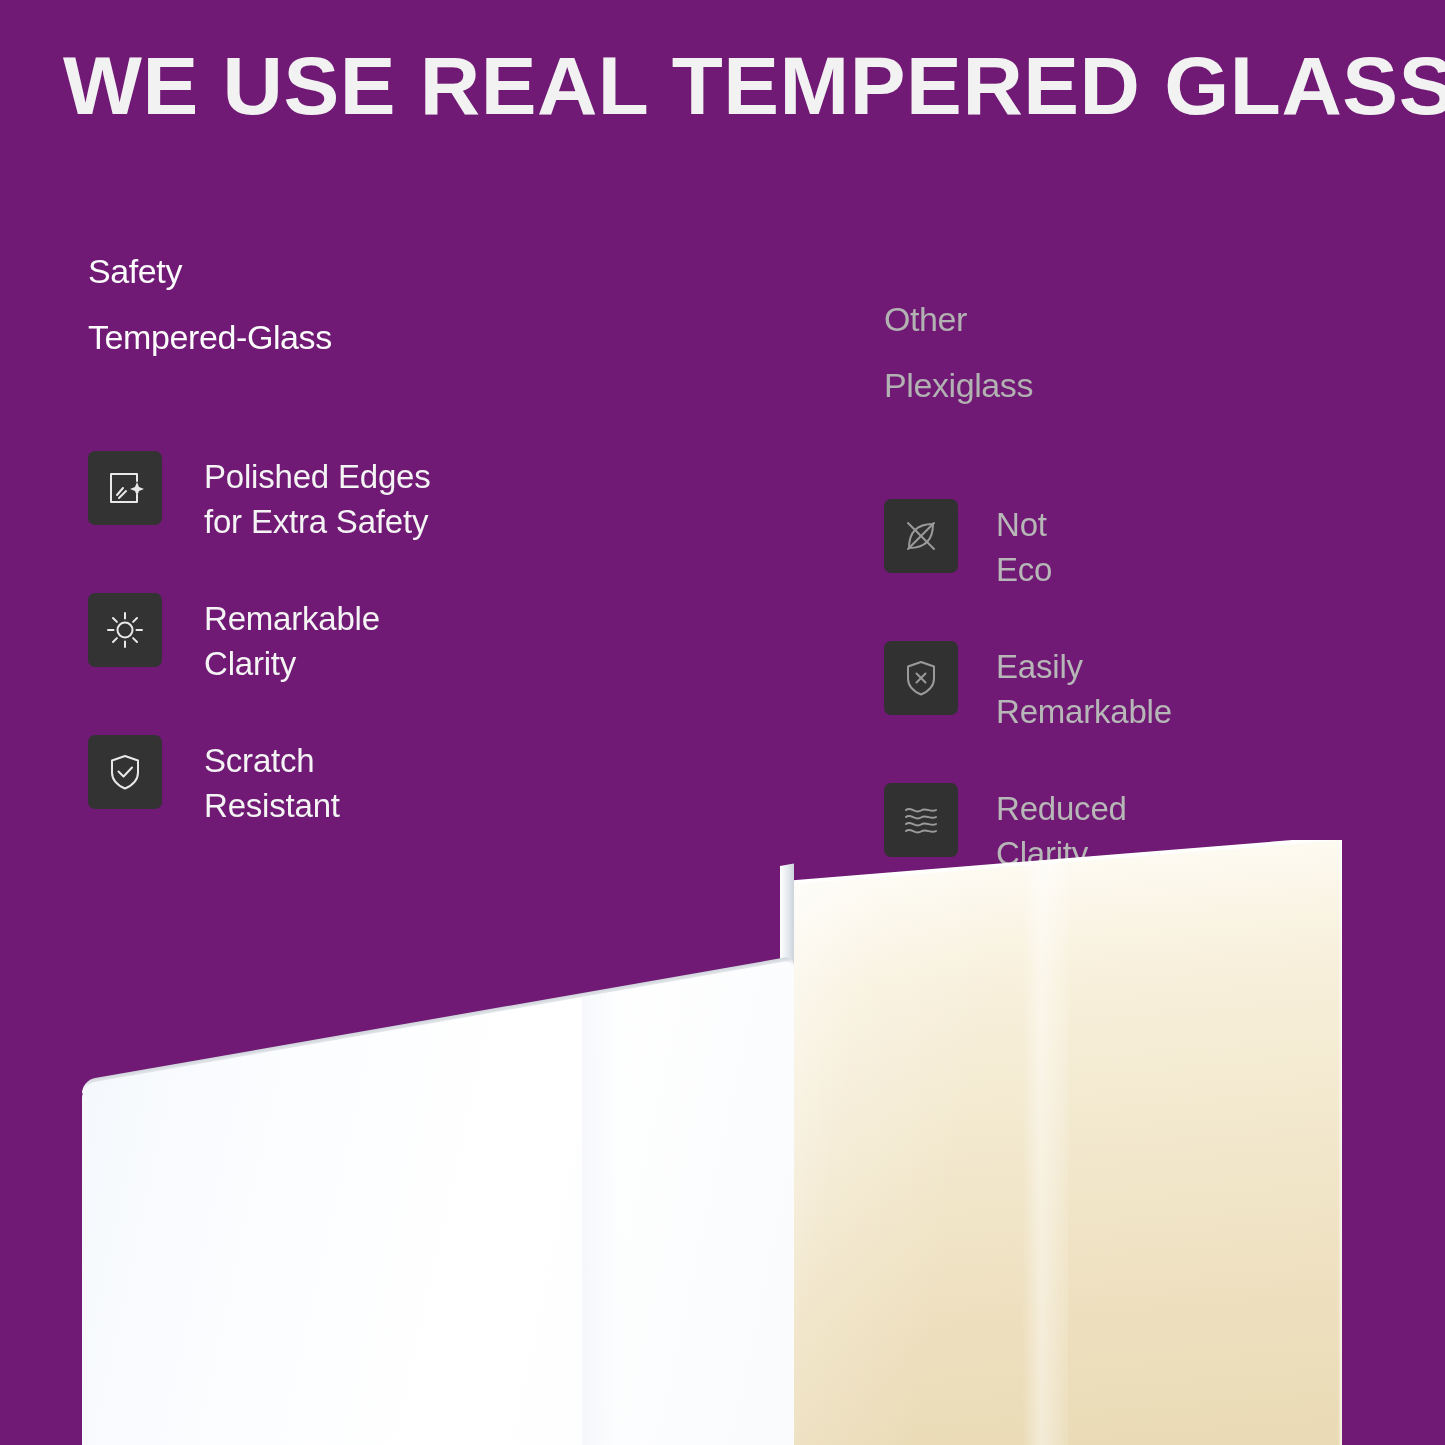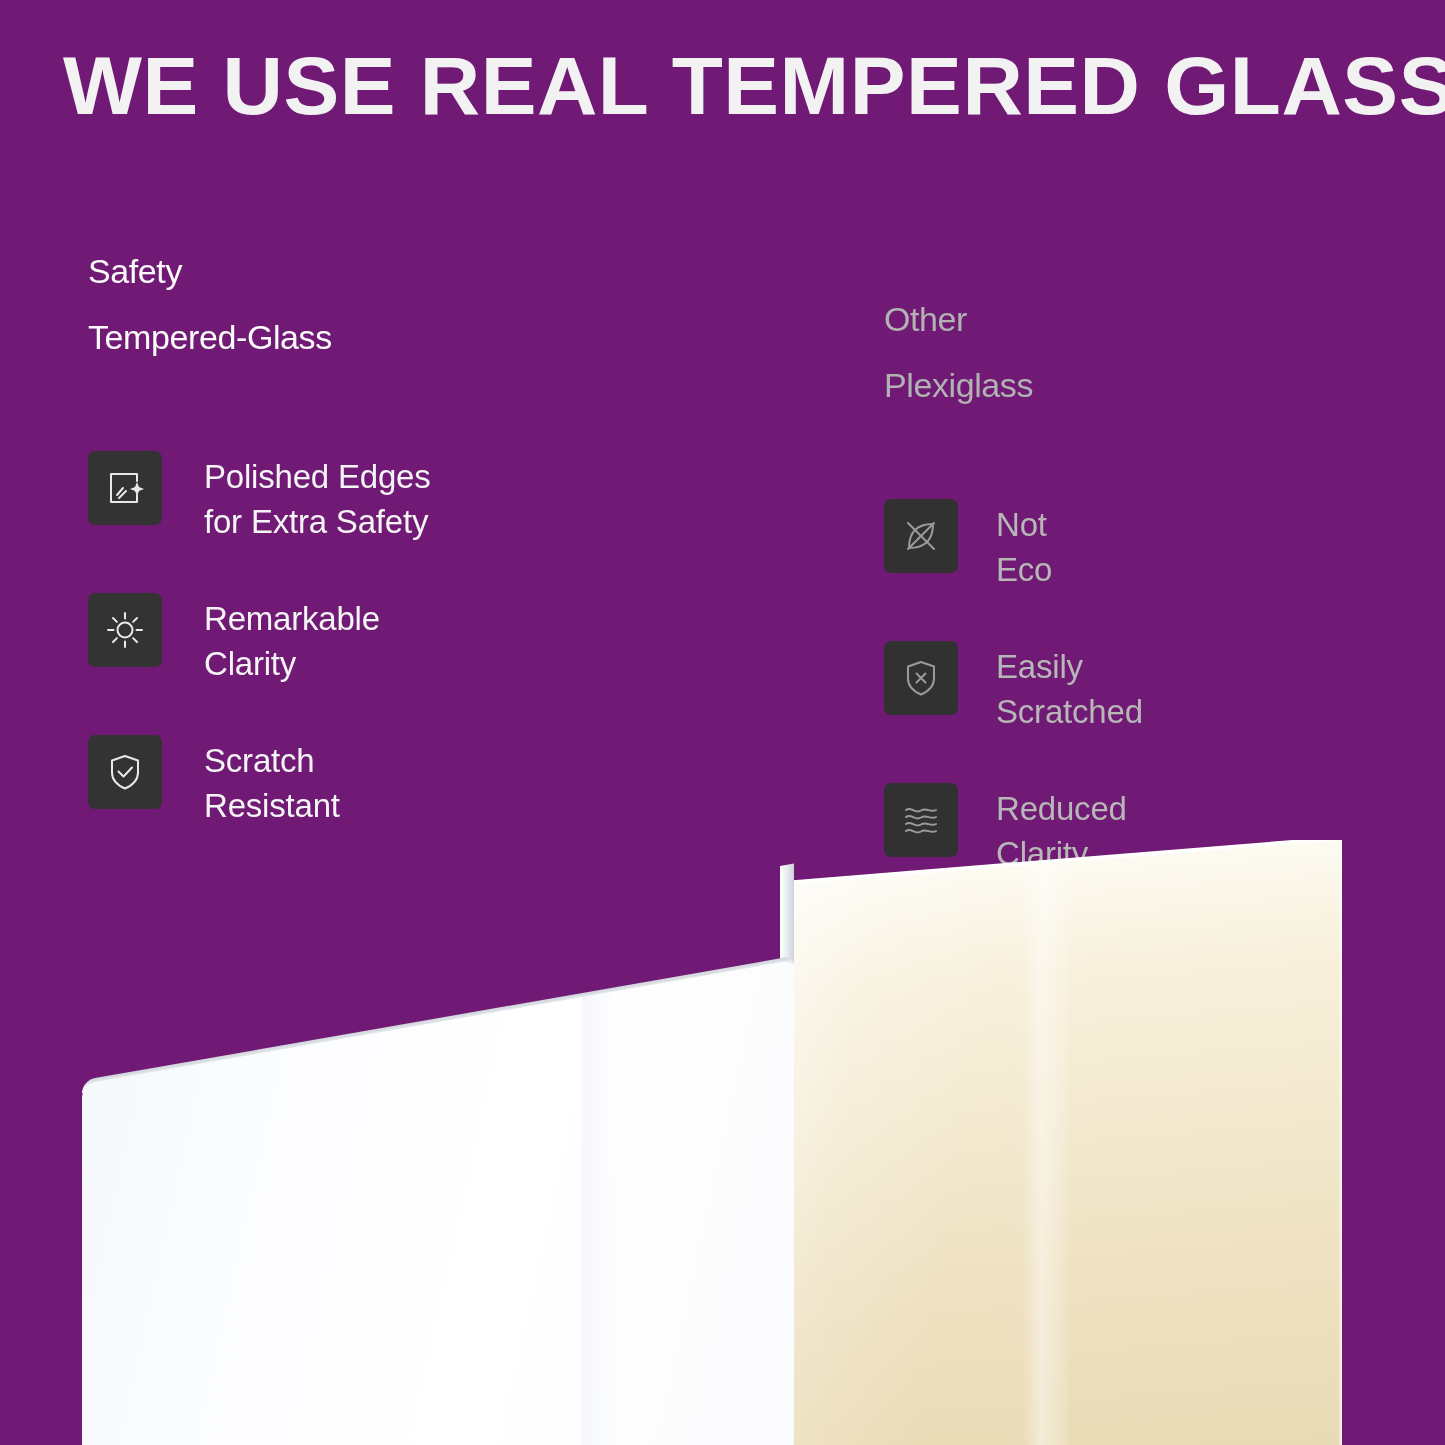--- a/index.html
+++ b/index.html
@@ -249,21 +249,21 @@
       </div>
 
       <div class="feature">
         <span class="ico-box">
           <svg width="42" height="42" viewBox="0 0 42 42" fill="none" stroke="#9a9a9a" stroke-width="2" stroke-linecap="round" stroke-linejoin="round">
             <path d="M21 5 L34 9.5 V21.5 C34 29.5 28 34.5 21 37.5 C14 34.5 8 29.5 8 21.5 V9.5 Z"></path>
             <path d="M16.5 16.5 L25.5 25.5 M25.5 16.5 L16.5 25.5"></path>
           </svg>
         </span>
         <span class="ftext">Easily
-Scratched</span>
+Remarkable</span>
       </div>
 
       <div class="feature">
         <span class="ico-box">
           <svg width="42" height="42" viewBox="0 0 42 42" fill="none" stroke="#9a9a9a" stroke-width="2" stroke-linecap="round">
             <path d="M6 11 C11 6.5 15 15.5 21 11.5 C26 8 31 14 36 11"></path>
             <path d="M6 18 C11 13.5 15 22.5 21 18.5 C26 15 31 21 36 18"></path>
             <path d="M6 25 C11 20.5 15 29.5 21 25.5 C26 22 31 28 36 25"></path>
             <path d="M6 32 C11 27.5 15 36.5 21 32.5 C26 29 31 35 36 32"></path>
           </svg>

